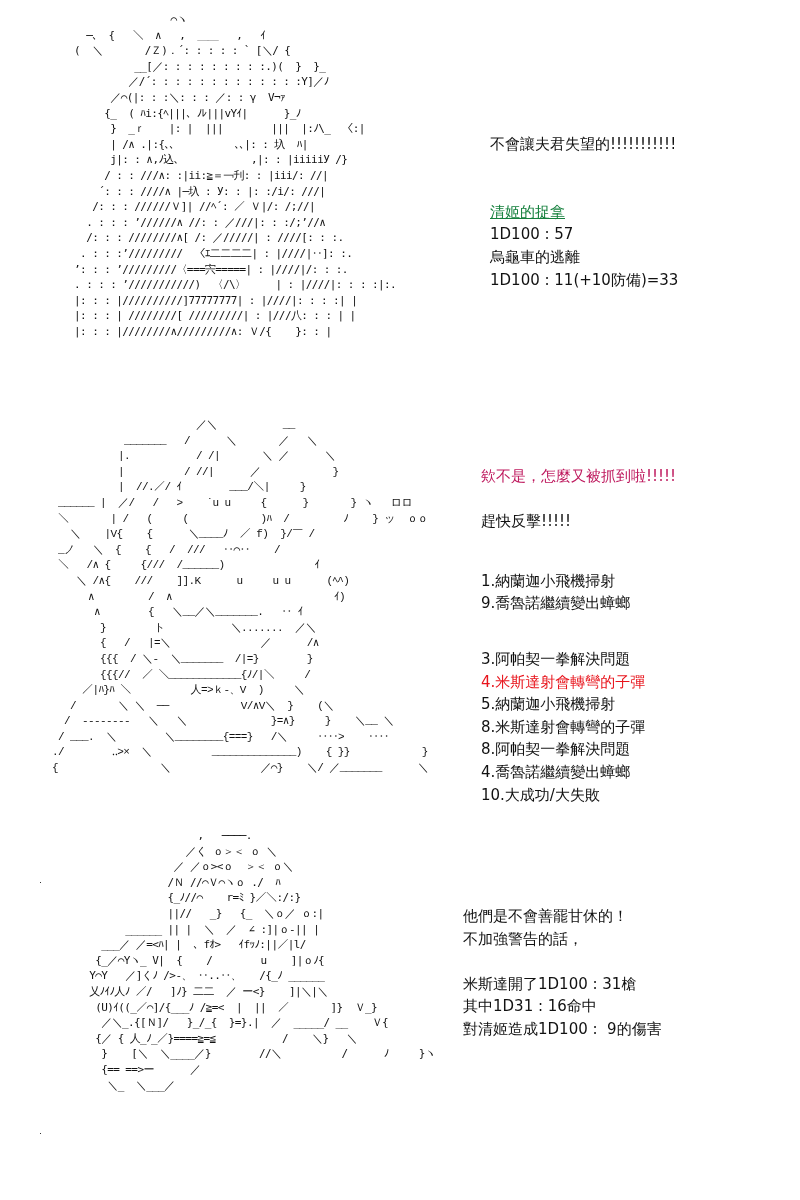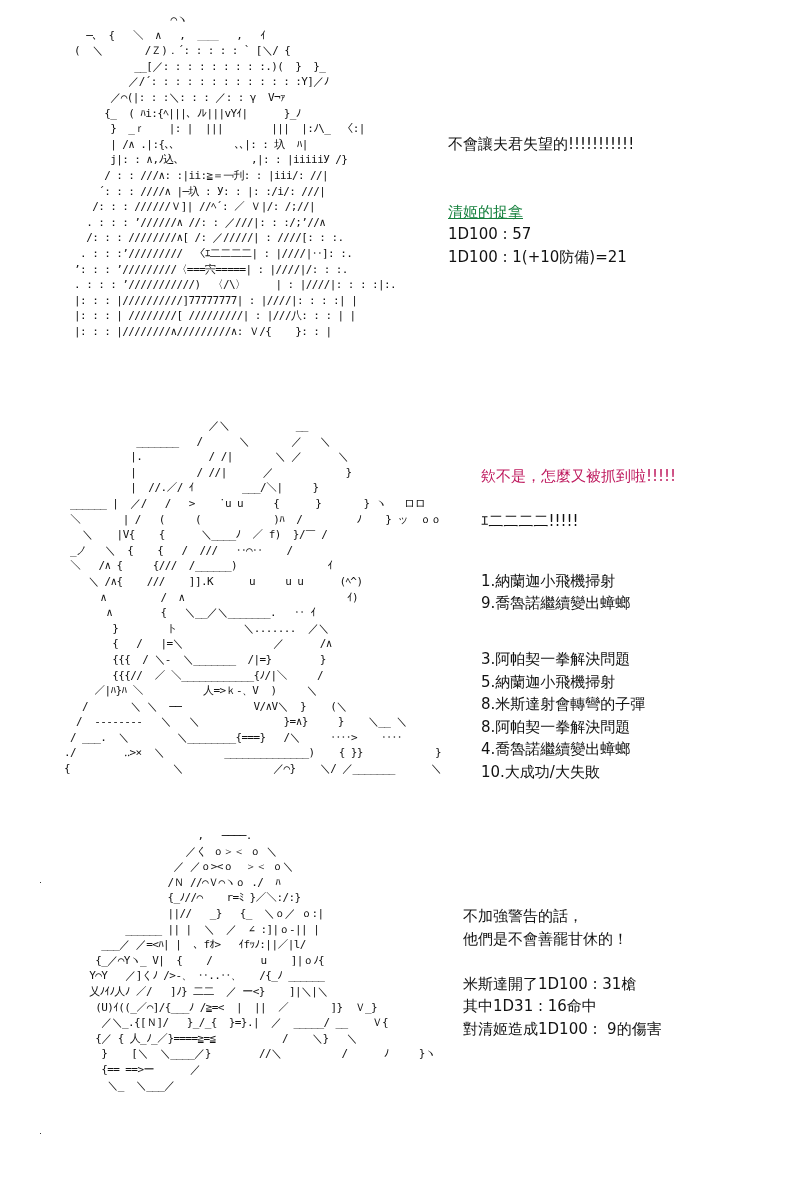--- a/index.html
+++ b/index.html
@@ -34,32 +34,33 @@
         ´: : : ////∧ |─圦 : У: : |: :/i/: ///|
        /: : : //////Ｖ]| //ﾍ´: ／ Ｖ|/: /;//|
       . : : : ’//////∧ //: : ／///|: : :/;’//∧
       /: : : ////////∧[ /: ／/////| : ////[: : :.
      . : : :’/////////  〈ｴ二二二二| : |////|‥]: :.
     ’: : : ’/////////〈===宍=====| : |////|/: : :.
     . : : : ’///////////)  〈/\〉     | : |////|: : : :|:.
     |: : : |//////////]77777777| : |////|: : : :| |
     |: : : | ////////[ /////////| : |///八: : : | |
     |: : : |////////∧/////////∧: Ｖ/{    }: : |</pre>
-  <div class="text-block" style="left:448px;top:133px;">
+  <div class="text-block" style="left:490px;top:133px;">
       <span class="line" style="color: rgb(17, 17, 17);">不會讓夫君失望的!!!!!!!!!!!</span>
       <span class="gap"></span>
       <span class="gap"></span>
       <span class="line" style="color: #15803d; text-decoration: underline;">清姬的捉拿</span>
       <span class="line" style="color: rgb(17, 17, 17);">1D100 : 57</span>
-      <span class="line" style="color: rgb(17, 17, 17);">1D100 : 1(+10防備)=21</span>
+      <span class="line" style="color: rgb(17, 17, 17);">烏龜車的逃離</span>
+      <span class="line" style="color: rgb(17, 17, 17);">1D100 : 11(+10防備)=33</span>
     </div>
 </section>
 
 <section class="panel" style="top:410px;height:390px;">
-  <pre class="aa" style="left:52px;top:8px;">                          ／＼           __
+  <pre class="aa" style="left:40px;top:8px;font-family:Liberation Mono, monospace;">                          ／＼           __
               _______   /      ＼       ／   ＼
              |.           / /|       ＼ ／      ＼
              |          / //|      ／            }
              |  //.／/ ｲ        ___/＼|     }
    ______ |  ／/   /   &gt;    ˙u u     {      }       } ヽ   ロロ
    ＼       | /   (     (            )ﾊ  /         ﾉ    } ッ  ｏｏ
      ＼    |V{    {      ＼____ﾉ  ／ f)  }/￣ /
    _ノ   ＼  {    {   /  ///   ‥⌒‥    /
    ＼   /∧ {     {///  /______)               ｲ
       ＼ /∧{    ///    ]].K      u     u u      (ﾍ^)
@@ -71,24 +72,25 @@
           {{{//  ／ ＼____________{ﾉ/|＼     /
        ／|ﾊ}ﾊ ＼          人=&gt;ｋ-、V  )     ＼
      /       ＼ ＼  ──            V/∧V＼  }    (＼
     /  --------   ＼   ＼              }=∧}     }    ＼__ ＼
    / ___.  ＼        ＼________{===}   /＼     ‥‥&gt;    ‥‥
   ./        ‥&gt;×  ＼          ______________)    { }}            }
   {                 ＼               ／⌒}    ＼/ ／_______      ＼</pre>
   <div class="text-block" style="left:481px;top:55px;">
       <span class="line" style="color: #be185d;">欸不是，怎麼又被抓到啦!!!!!</span>
       <span class="gap"></span>
-      <span class="line" style="color: rgb(17, 17, 17);">ｴ二二二二!!!!!</span>
+      <span class="line" style="color: rgb(17, 17, 17);">趕快反擊!!!!!</span>
       <span class="line" style="color: rgb(17, 17, 17); margin-top: 37px;">1.納蘭迦小飛機掃射</span>
       <span class="line" style="color: rgb(17, 17, 17);">9.喬魯諾繼續變出蟑螂</span>
       <span class="line" style="color: rgb(17, 17, 17); margin-top: 33px;">3.阿帕契一拳解決問題</span>
+      <span class="line red" style="color: rgb(232, 20, 28);">4.米斯達射會轉彎的子彈</span>
       <span class="line" style="color: rgb(17, 17, 17);">5.納蘭迦小飛機掃射</span>
       <span class="line" style="color: rgb(17, 17, 17);">8.米斯達射會轉彎的子彈</span>
       <span class="line" style="color: rgb(17, 17, 17);">8.阿帕契一拳解決問題</span>
       <span class="line" style="color: rgb(17, 17, 17);">4.喬魯諾繼續變出蟑螂</span>
       <span class="line" style="color: rgb(17, 17, 17);">10.大成功/大失敗</span>
     </div>
 </section>
 
 <section class="panel" style="top:800px;height:400px;">
   <pre class="aa" style="left:35px;top:28px;">                           ,   ────.
@@ -102,22 +104,22 @@
           {_／⌒Yヽ_ V|  {    /        u    ]|ｏﾉ{
          Y⌒Y   ／]くﾉ /&gt;-、 ‥..‥、   /{_ﾉ ______
          乂ﾉｲﾉ人ﾉ ／/   ]ﾉ} 二二  ／ ー&lt;}    ]|＼|＼
           (U)ｲ((_／⌒]/{___ﾉ /≧=&lt;  |  ||  ／       ]}  Ｖ_}
            ／＼_.{[Ｎ]/   }_/_{  }=}.|  ／  _____/ __    Ｖ{
           {／ { 人_ﾉ_／}====≧=≦           /    ＼}   ＼
            }    [＼  ＼____／}        //＼          /      ﾉ     }ヽ
            {== ==&gt;ー      ／
             ＼_  ＼___／</pre>
   <div class="text-block" style="left:463px;top:105px;">
+      <span class="line" style="color: rgb(17, 17, 17);">他們是不會善罷甘休的！</span>
       <span class="line" style="color: rgb(17, 17, 17);">不加強警告的話，</span>
-      <span class="line" style="color: rgb(17, 17, 17);">他們是不會善罷甘休的！</span>
       <span class="gap"></span>
       <span class="line" style="color: rgb(17, 17, 17);">米斯達開了1D100 : 31槍</span>
       <span class="line" style="color: rgb(17, 17, 17);">其中1D31 : 16命中</span>
       <span class="line" style="color: rgb(17, 17, 17);">對清姬造成1D100 :  9的傷害</span>
     </div>
   <div class="stray-dot" style="left:40px;top:82px;"></div>
   <div class="stray-dot" style="left:40px;top:333px;"></div>
 </section>
 
 </body></html>

